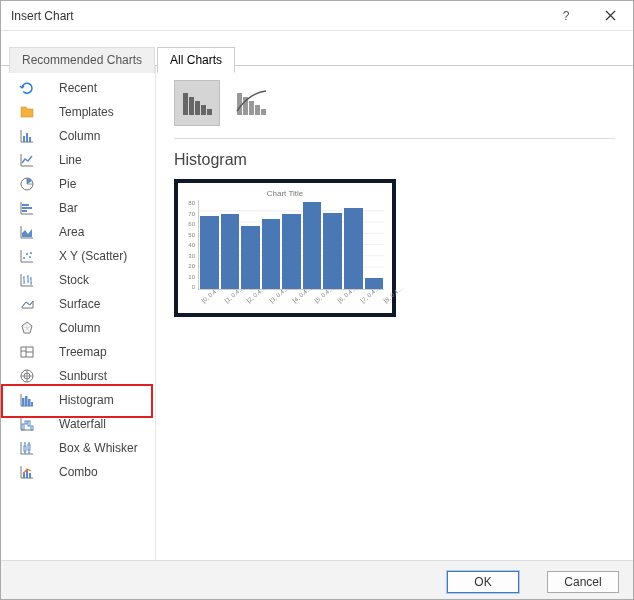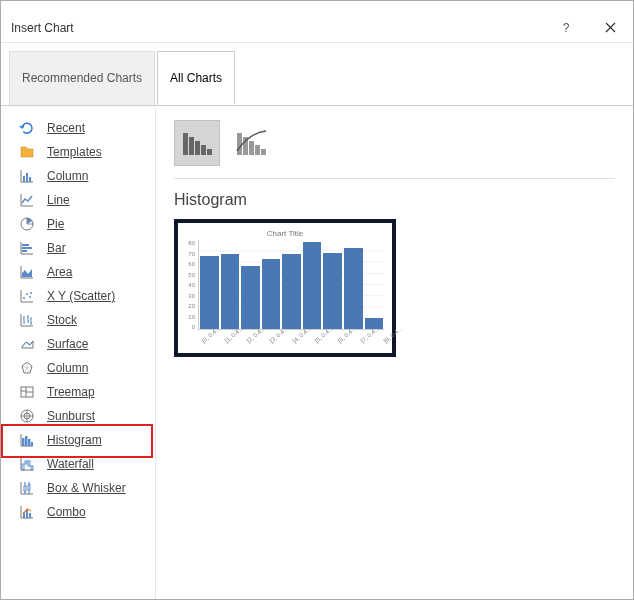--- a/index.html
+++ b/index.html
@@ -14,49 +14,48 @@
     overflow: hidden;
     border: 1px solid #aaa;
   }
   .titlebar {
     height: 30px;
     display: flex;
     align-items: center;
     padding: 0 0 0 10px;
     background: #fff;
     border-bottom: 1px solid #e5e5e5;
-    margin-top: 12px;
   }
   .titlebar-title {
     flex: 1;
     font-size: 12px;
   }
   .titlebar-btn {
     width: 45px;
     height: 30px;
     display: flex;
     align-items: center;
     justify-content: center;
     color: #333;
   }
   .tabs {
     display: flex;
     border-bottom: 1px solid #ccc;
     padding: 8px 8px 0 8px;
     gap: 2px;
   }
   .tab {
-    padding: 19px 12px;
+    padding: 5px 12px;
     border: 1px solid transparent;
     border-bottom: none;
     color: #555;
     background: #f0f0f0;
     border-color: #ddd;
     position: relative;
-    top: 0;
+    top: 8px;
   }
   .tab.active {
     background: #fff;
     border: 1px solid #ccc;
     border-bottom: 1px solid #fff;
     color: #000;
   }
   .content {
     display: flex;
     height: calc(100% - 30px - 32px - 42px);
@@ -66,26 +65,25 @@
     padding: 10px 0 10px 0;
     overflow-y: auto;
     border-right: 1px solid #e8e8e8;
   }
   .sidebar-inner {
     padding-left: 12px;
   }
   .chart-type {
     display: flex;
     align-items: center;
-    gap: 12px;
+    gap: 24px;
     padding: 4px 6px;
     height: 24px;
     color: #444;
     cursor: default;
-    text-decoration: underline;
   }
   .chart-type .ct-icon {
     width: 16px;
     height: 16px;
     display: flex;
     align-items: center;
     justify-content: center;
   }
   .chart-type .ct-label {
     font-size: 12px;

